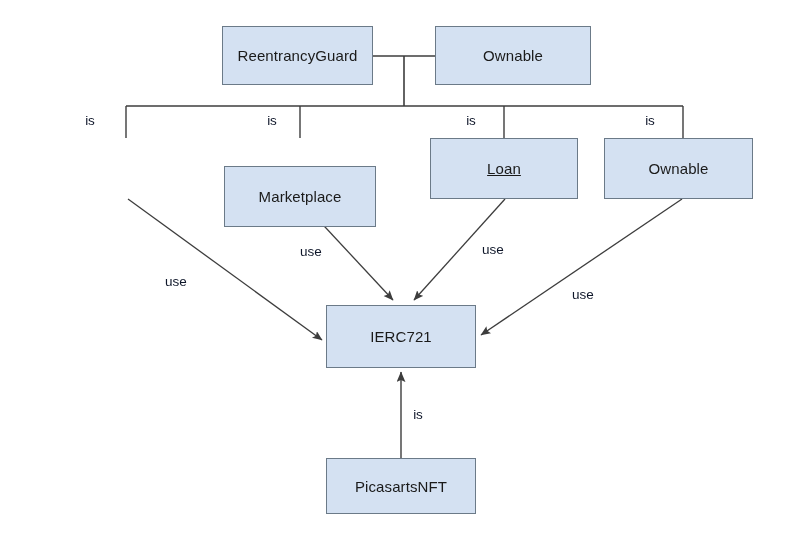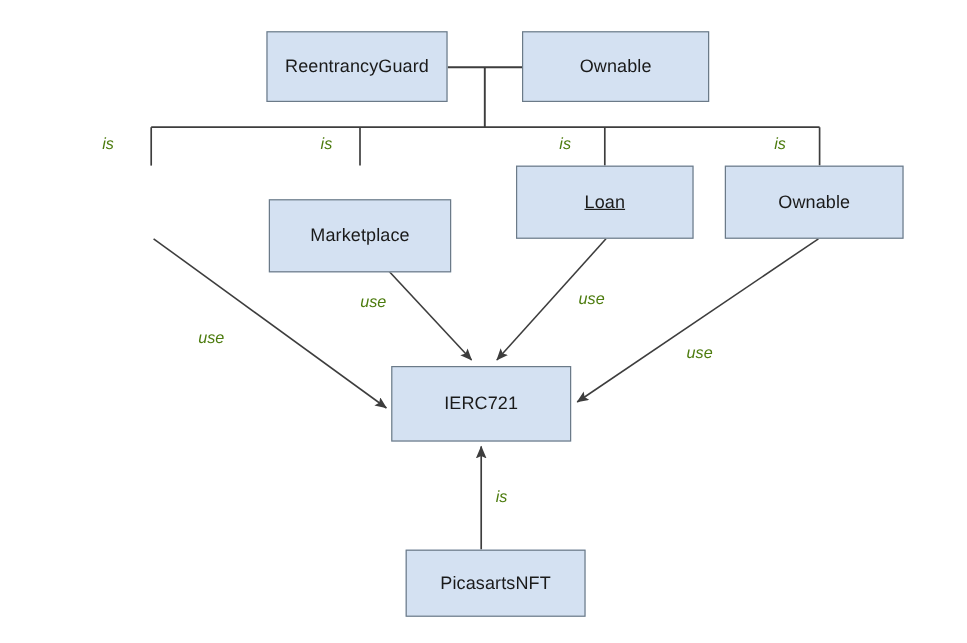--- a/index.html
+++ b/index.html
@@ -40,26 +40,25 @@
     letter-spacing: 0.1px;
     white-space: nowrap;
     z-index: 2;
   }
   .node-label {
     pointer-events: none;
   }
   .edge-label {
     position: absolute;
     font-size: 13.5px;
-    color: #4d7c0f;
+    color: #0f172a;
     font-family: "Liberation Sans", sans-serif;
     white-space: nowrap;
     z-index: 3;
     transform: translate(-50%, -50%);
-    font-style: italic;
   }
 </style>
 </head>
 <body>
 
 <div id="canvas">
 
   <svg id="edge-layer" width="806" height="536" viewBox="0 0 806 536" xmlns="http://www.w3.org/2000/svg">
     <defs>
       <marker id="arrowhead" markerWidth="9" markerHeight="9" refX="7.2" refY="3.2" orient="auto" markerUnits="strokeWidth">
@@ -104,21 +103,21 @@
   </div>
 
   <div class="node" style="left:604px; top:138px; width:149px; height:61px;">
     <span class="node-label">Ownable</span>
   </div>
 
   <div class="node" style="left:326px; top:305px; width:150px; height:63px;">
     <span class="node-label">IERC721</span>
   </div>
 
-  <div class="node" style="left:338px; top:458px; width:150px; height:56px;">
+  <div class="node" style="left:326px; top:458px; width:150px; height:56px;">
     <span class="node-label">PicasartsNFT</span>
   </div>
 
   <div class="edge-label" style="left:90px; top:120px;">is</div>
   <div class="edge-label" style="left:272px; top:120px;">is</div>
   <div class="edge-label" style="left:471px; top:120px;">is</div>
   <div class="edge-label" style="left:650px; top:120px;">is</div>
 
   <div class="edge-label" style="left:176px; top:281px;">use</div>
   <div class="edge-label" style="left:311px; top:251px;">use</div>

